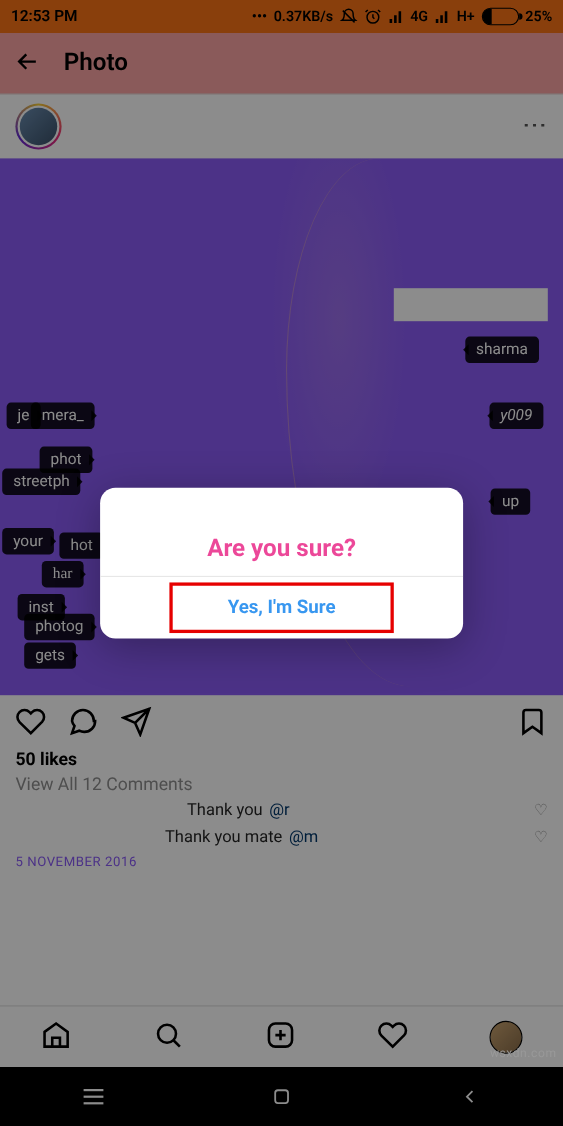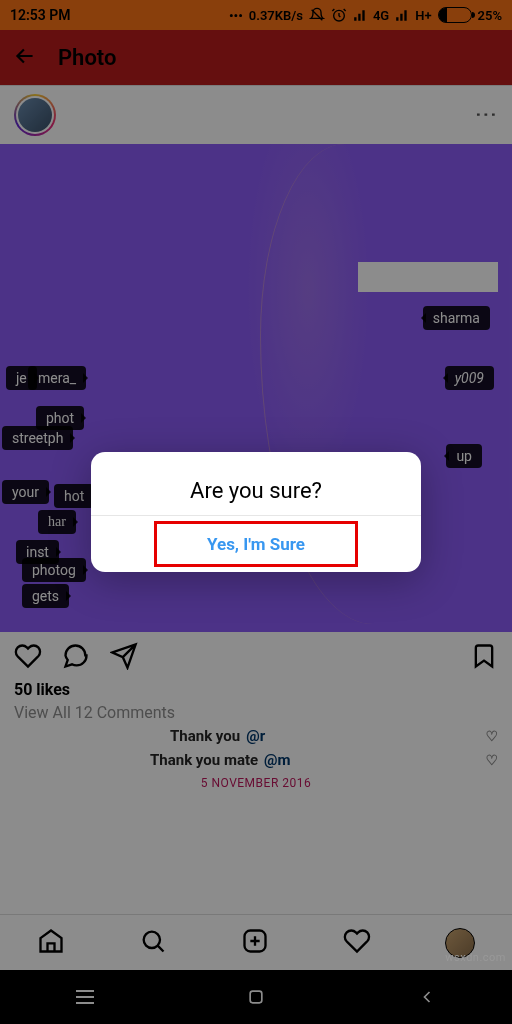--- a/index.html
+++ b/index.html
@@ -41,21 +41,21 @@
     content:""; position:absolute; right:-4px; top:4px; width:3px; height:6px;
     background:#000; border-radius:0 3px 3px 0;
   }
   .battery-fill{ width:25%; height:100%; background:#000; border-radius:6px 0 0 6px;}
   
   .app-header {
     height: 56px;
     display:flex; align-items:center;
     padding: 0 12px;
     border-bottom: 1px solid #e0e0e0;
-    background:#b91c1c;
+    background:#fca5a5;
     gap: 20px;
   }
   .app-header .title { font-size: 22px; font-weight:600; }
   .back-arrow svg{ width:26px; height:26px; }
   
   .post-header{
     height:58px; display:flex; align-items:center; padding:0 14px;
     background:#fff; justify-content:space-between;
   }
   .avatar-ring{
@@ -100,27 +100,27 @@
   }
   
   .actions{
     display:flex; align-items:center; padding:10px 14px 4px; gap:20px;
   }
   .actions .spacer{ flex:1; }
   .actions svg{ width:28px; height:28px; stroke:#000; fill:none; stroke-width:2;}
   .likes{ padding:2px 14px; font-size:16px; font-weight:700; }
   .viewcomments{ padding:2px 14px; font-size:16px; color:#8e8e8e;}
   .comment-row{
-    display:flex; align-items:center; padding:3px 14px; font-size:15px; gap:6px;font-weight:bold;
+    display:flex; align-items:center; padding:3px 14px; font-size:15px; gap:6px;
   }
   .comment-row .redacted{ background:#fff; display:inline-block;}
   .comment-row .txt{ color:#262626;}
   .comment-row .mention{ color:#00376b;}
   .comment-row .heart{ margin-left:auto; color:#8e8e8e; font-size:14px;}
-  .date{ padding:4px 14px; font-size:12px; color:#be185d; letter-spacing:0.5px;text-align:center;}
+  .date{ padding:4px 14px; font-size:12px; color:#8b5cf6; letter-spacing:0.5px;}
   
   .tabbar{
     position:absolute; bottom:54px; left:0; right:0; height:56px;
     border-top:1px solid #ddd; background:#fff;
     display:flex; justify-content:space-around; align-items:center;
   }
   .tabbar svg{ width:28px; height:28px; stroke:#000; fill:none; stroke-width:2;}
   .tabbar .profile-dot{
     width:30px; height:30px; border-radius:50%;
     background:linear-gradient(135deg,#c9a36f,#8a6d4a);
@@ -136,21 +136,21 @@
   .navbar .menu-lines{ display:flex; flex-direction:column; gap:4px;}
   .navbar .menu-lines span{ width:18px; height:2px; background:#fff; display:block;}
   
   .dialog{
     position:absolute; z-index:100;
     left:50%; top:50%; transform:translate(-50%,-50%);
     width:330px; background:#fff; border-radius:14px;
     overflow:hidden; text-align:center;
     box-shadow:0 8px 40px rgba(0,0,0,0.3);
   }
-  .dialog-title{ font-size:22px; font-weight:400; padding:26px 20px 8px; color:#000000;}
+  .dialog-title{ font-size:22px; font-weight:700; padding:43px 20px 8px; color:#ec4899;}
   .dialog-msg{ font-size:16px; color:#8e8e8e; padding:0 30px 22px; line-height:1.35;}
   .dialog-btn{
     border-top:1px solid #e6e6e6; padding:16px 0; font-size:17px; cursor:pointer;
   }
   .dialog-btn.primary{
     color:#3897f0; font-weight:700;
     outline:3px solid #e60000; outline-offset:-6px;
     margin:2px 60px; border-top:none;
   }
   .dialog-sep{ height:1px; background:#e6e6e6; margin-top:4px;}

